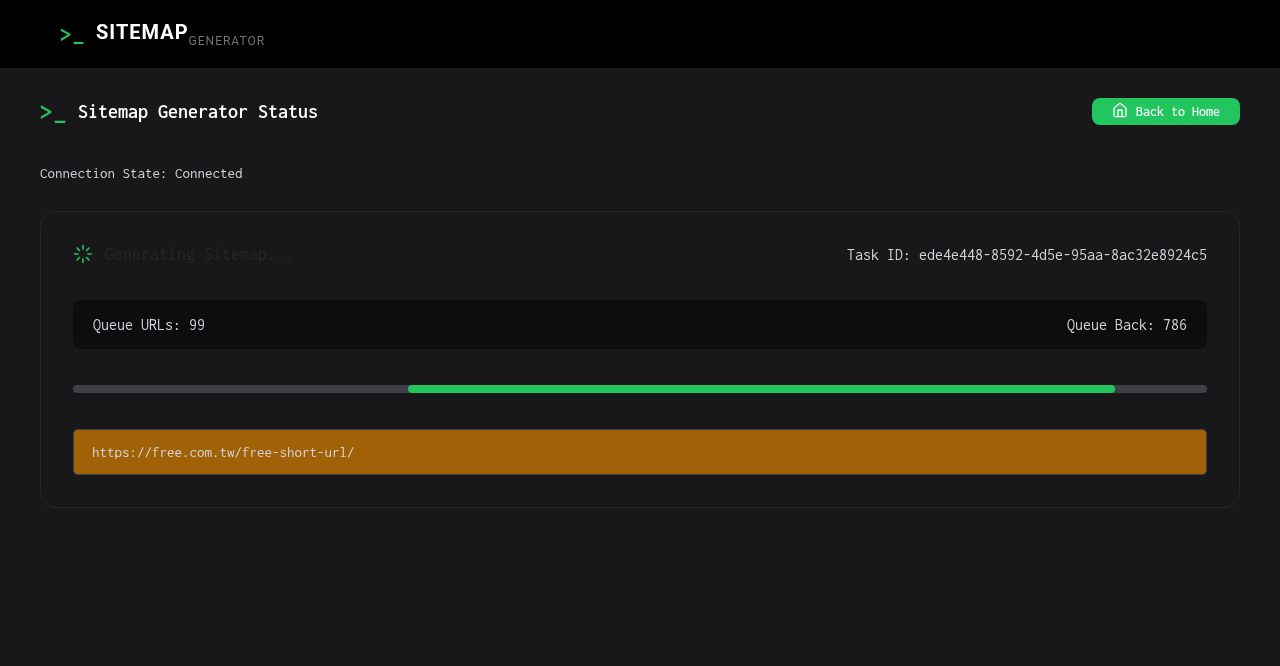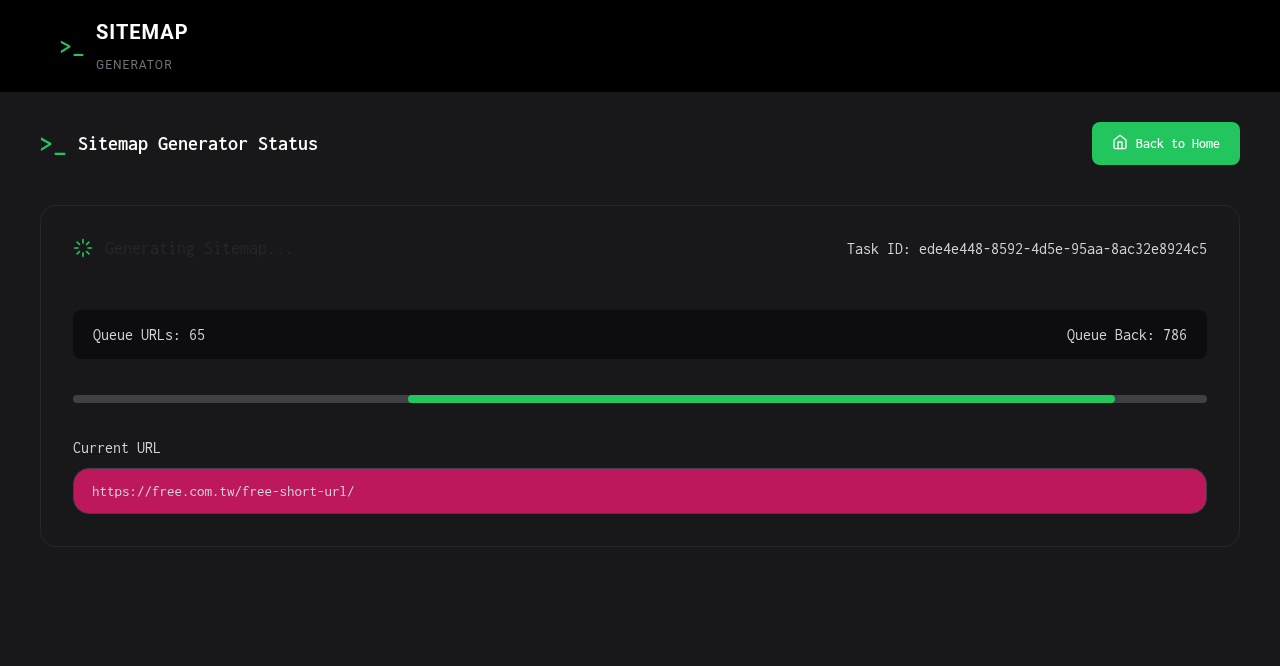--- a/index.html
+++ b/index.html
@@ -24,21 +24,21 @@
     }
     .header-logo-icon {
       color: #22c55e;
       font-size: 22px;
       font-weight: bold;
       display: flex;
       align-items: center;
     }
     .header-text {
       display: flex;
-      flex-direction: column;
+      flex-direction: row;
     }
     .header-title {
       color: #ffffff;
       font-size: 20px;
       font-weight: bold;
       letter-spacing: 1px;
       font-family: -apple-system, 'Segoe UI', Roboto, sans-serif;
     }
     .header-subtitle {
       color: #71717a;
@@ -69,21 +69,21 @@
     .page-title {
       color: #ffffff;
       font-size: 20px;
       font-weight: 600;
     }
     .home-button {
       background: #22c55e;
       color: #ffffff;
       border: none;
       border-radius: 8px;
-      padding: 12px 20px;
+      padding: 4px 20px;
       font-family: inherit;
       font-size: 14px;
       font-weight: 500;
       cursor: pointer;
       display: flex;
       align-items: center;
       gap: 8px;
     }
     .home-icon svg {
       width: 16px;
@@ -98,21 +98,21 @@
     .status-card {
       border: 1px solid #27272a;
       border-radius: 16px;
       padding: 32px;
       background: #18181b;
     }
     .card-header {
       display: flex;
       justify-content: space-between;
       align-items: center;
-      margin-bottom: 52px;
+      margin-bottom: 36px;
       text-align: center;
     }
     .generating-group {
       display: flex;
       align-items: center;
       gap: 12px;
     }
     .spinner-icon {
       width: 20px;
       height: 20px;
@@ -165,25 +165,25 @@
       left: 29.5%;
       width: 62.4%;
     }
     .current-url-label {
       color: #d4d4d8;
       font-size: 16px;
       margin-bottom: 12px;
     }
     .current-url-box {
       border: 1px solid #3f3f46;
-      border-radius: 16px;
+      border-radius: 5px;
       padding: 14px 18px;
       color: #d4d4d8;
       font-size: 15px;
-      background: #be185d;
+      background: #a16207;
     }
     .terminal-icon {
       display: inline-flex;
       align-items: baseline;
     }
     .terminal-chevron {
       font-weight: bold;
     }
     .terminal-underscore {
       margin-left: 2px;
@@ -216,20 +216,23 @@
       <span class="home-icon">
         <svg viewBox="0 0 24 24" fill="none" stroke-width="2" stroke-linecap="round" stroke-linejoin="round">
           <path d="M3 9l9-7 9 7v11a2 2 0 0 1-2 2H5a2 2 0 0 1-2-2z"></path>
           <polyline points="9 22 9 12 15 12 15 22"></polyline>
         </svg>
       </span>
       <span>Back to Home</span>
     </button>
   </div>
 
+  <div class="connection-state">
+    <span>Connection State: </span><span>Connected</span>
+  </div>
 
   <div class="status-card">
     <div class="card-header">
       <div class="generating-group">
         <span class="spinner-icon">
           <svg viewBox="0 0 24 24" fill="none" stroke-width="2" stroke-linecap="round">
             <line x1="12" y1="2" x2="12" y2="6"></line>
             <line x1="12" y1="18" x2="12" y2="22"></line>
             <line x1="4.93" y1="4.93" x2="7.76" y2="7.76"></line>
             <line x1="16.24" y1="16.24" x2="19.07" y2="19.07"></line>
@@ -241,29 +244,28 @@
         </span>
         <span class="generating-text">Generating Sitemap...</span>
       </div>
       <div class="task-id">
         <span>Task ID: </span><span>ede4e448-8592-4d5e-95aa-8ac32e8924c5</span>
       </div>
     </div>
 
     <div class="stats-bar">
       <div class="stat-item">
-        <span>Queue URLs: </span><span>65</span>
+        <span>Queue URLs: </span><span>99</span>
       </div>
       <div class="stat-item">
         <span>Queue Back: </span><span>786</span>
       </div>
     </div>
 
     <div class="progress-container">
       <div class="progress-track">
         <div class="progress-fill"></div>
       </div>
     </div>
 
-    <div class="current-url-label">Current URL</div>
     <div class="current-url-box">https://free.com.tw/free-short-url/</div>
   </div>
 </main>
 
 </body></html>

